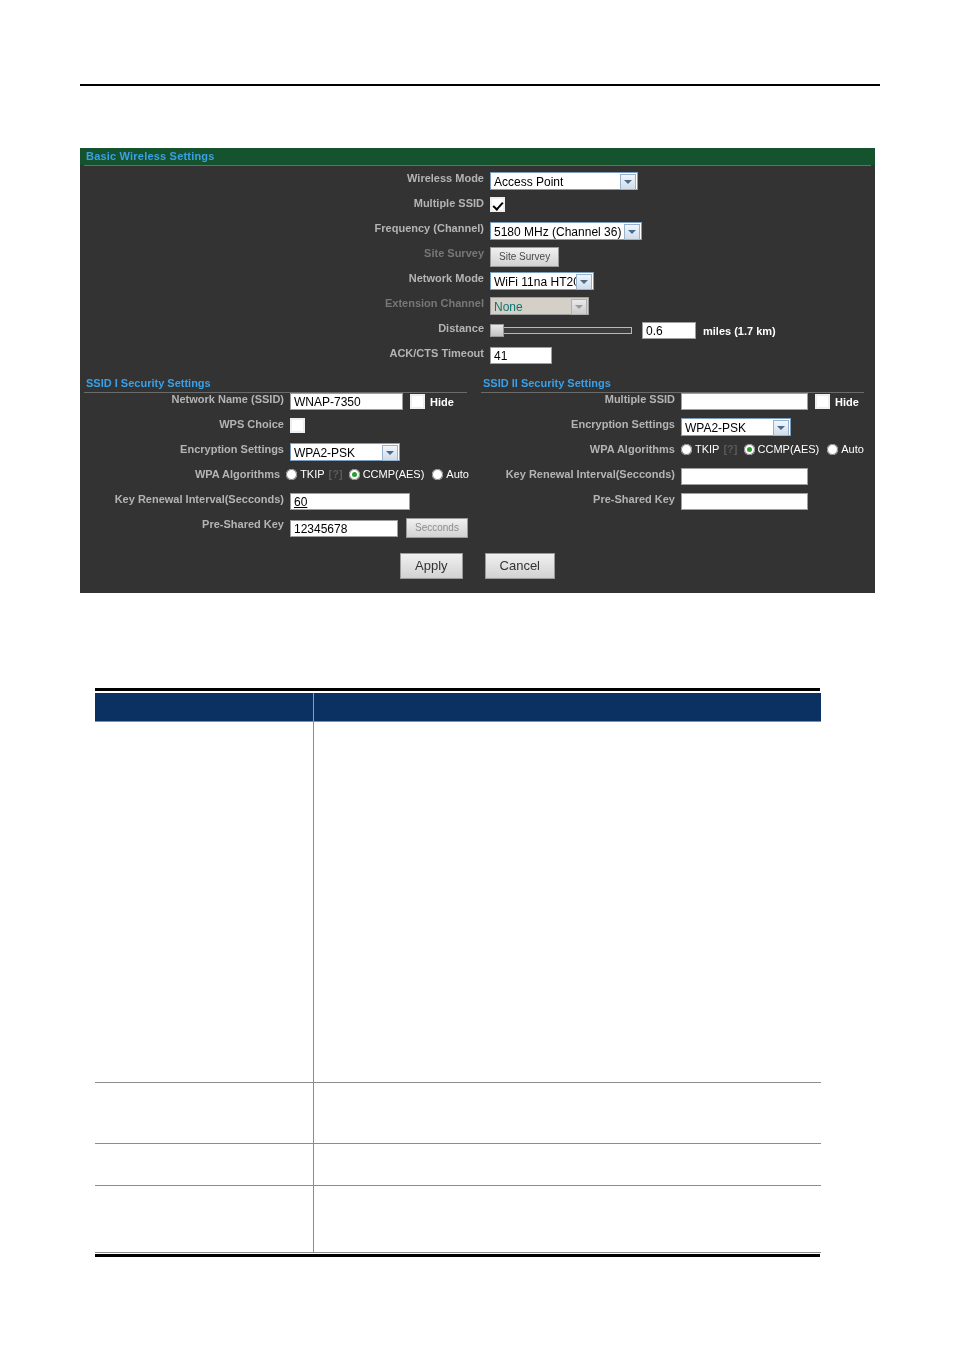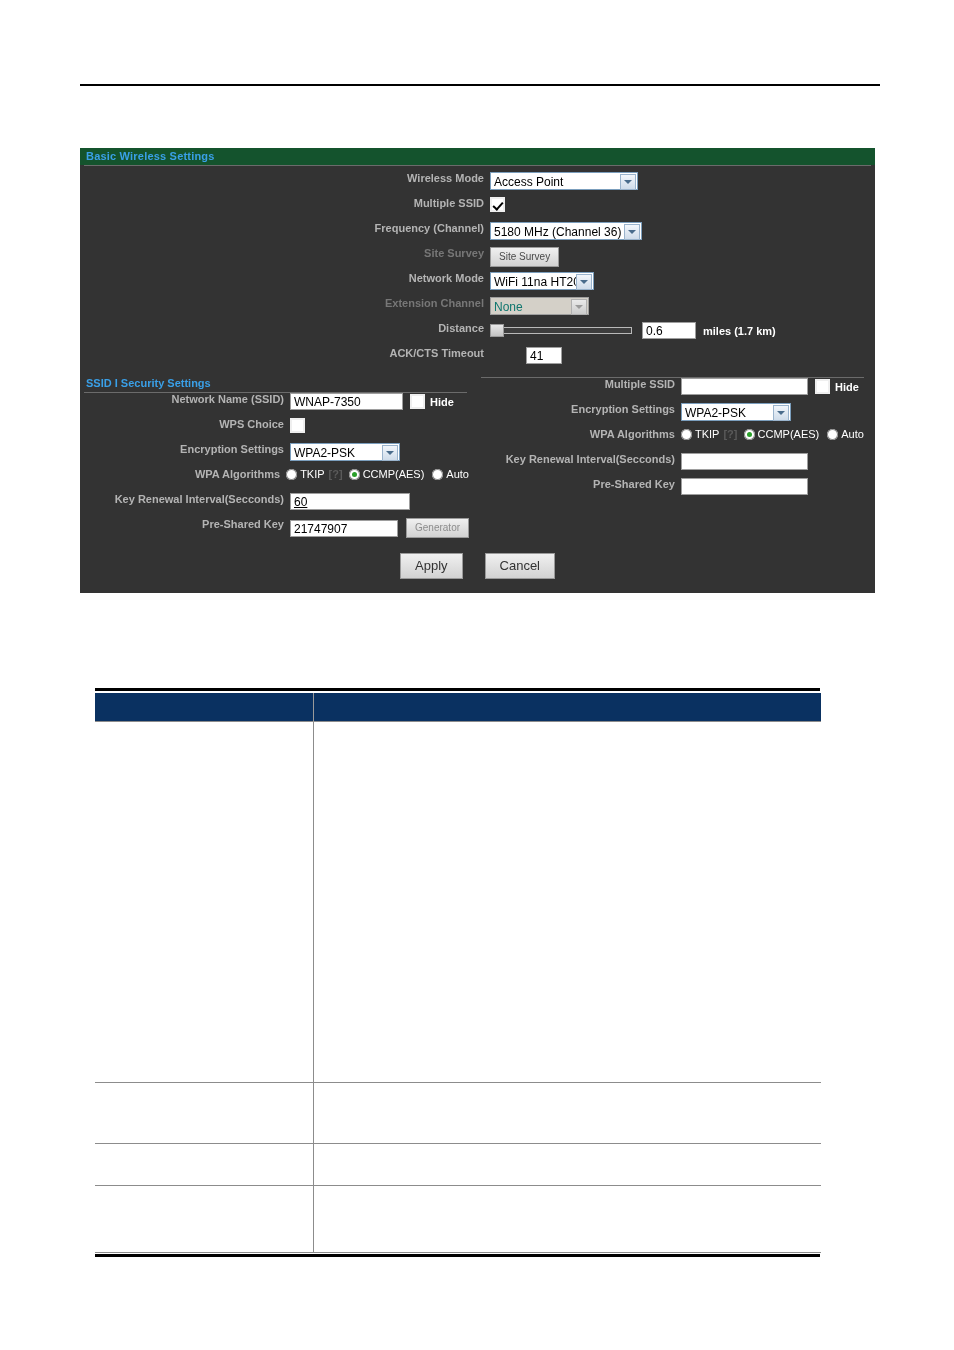--- a/index.html
+++ b/index.html
@@ -412,21 +412,21 @@
           <span class="thumb"></span>
         </span>
         <span class="txtbox" style="width:54px;margin-left:10px;">0.6</span>
         <span class="unit-label">miles (1.7 km)</span>
       </div>
     </div>
 
     <div class="frow">
       <div class="flabel">ACK/CTS Timeout</div>
       <div class="fctl">
-        <span class="txtbox" style="width:36px;margin-left:36px;">41</span>
+        <span class="txtbox" style="width:62px;">41</span>
       </div>
     </div>
 
   </div>
 
   <div class="ssid-wrap">
 
     <div class="ssid-col left">
       <div class="sec-head">
         <span class="sec-title">SSID I Security Settings</span>
@@ -475,27 +475,30 @@
       <div class="frow">
         <div class="flabel">Key Renewal Interval(Secconds)</div>
         <div class="fctl">
           <span class="txtbox" style="width:120px;text-decoration:underline;">60</span>
         </div>
       </div>
 
       <div class="frow">
         <div class="flabel">Pre-Shared Key</div>
         <div class="fctl">
-          <span class="txtbox" style="width:108px;">21747907</span>
-          <span class="btn" style="margin-left:8px;color:#8d8d8d;">Generator</span>
+          <span class="txtbox" style="width:108px;">12345678</span>
+          <span class="btn" style="margin-left:8px;color:#8d8d8d;">Secconds</span>
         </div>
       </div>
     </div>
 
     <div class="ssid-col right">
+      <div class="sec-head">
+        <span class="sec-title">SSID II Security Settings</span>
+      </div>
       <div class="sec-rule"></div>
 
       <div class="frow">
         <div class="flabel">Multiple SSID</div>
         <div class="fctl">
           <span class="txtbox" style="width:127px;"></span>
           <span class="cbox framed" style="margin-left:7px;"></span>
           <span class="hide-label">Hide</span>
         </div>
       </div>

